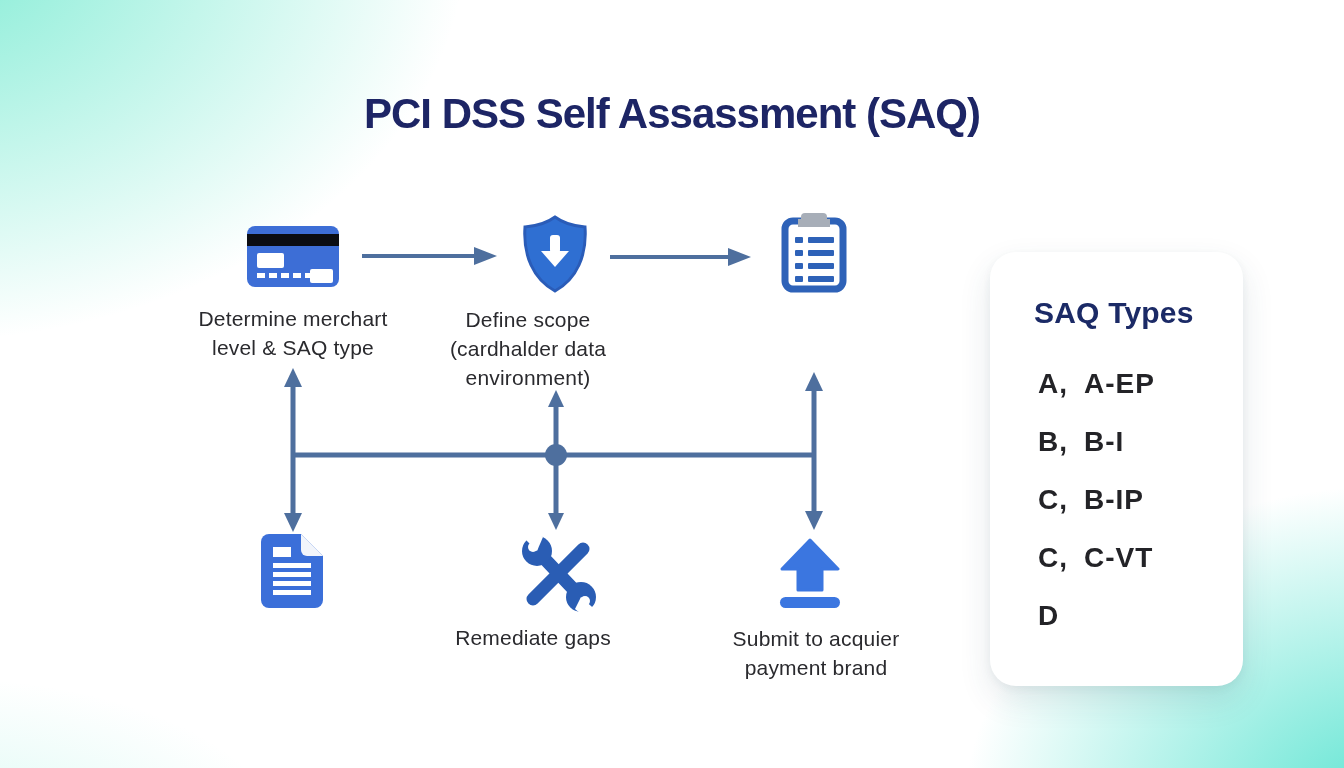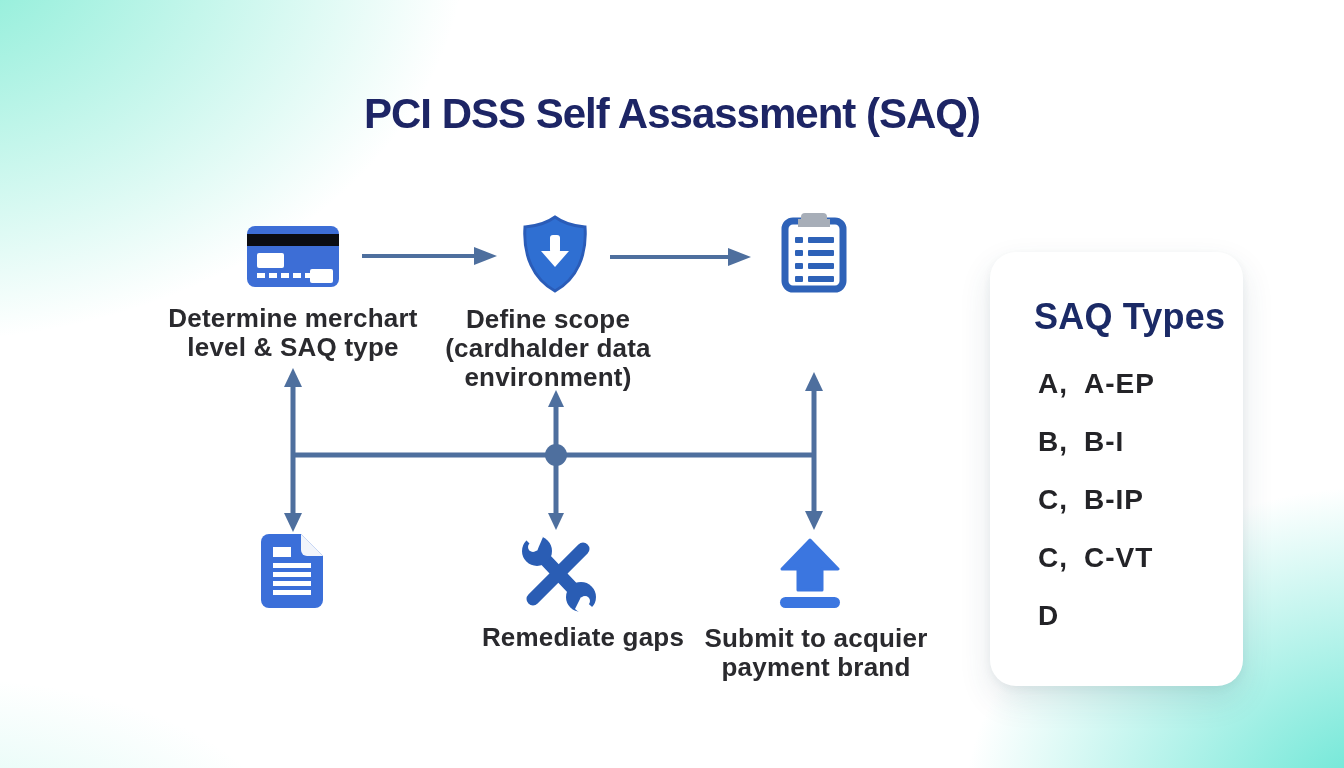--- a/index.html
+++ b/index.html
@@ -18,33 +18,33 @@
   .title{
     position:absolute;left:0;right:0;top:90px;
     text-align:center;
     font-size:42px;font-weight:800;letter-spacing:-1px;
     color:#1d2565;
   }
   .step{position:absolute;}
   .step-label{
     position:absolute;width:340px;transform:translateX(-50%);
     text-align:center;color:#2a2a2e;
-    font-size:26px;font-weight:700;line-height:29px;letter-spacing:0.2px;
+    font-size:21px;font-weight:400;line-height:29px;letter-spacing:0.2px;
   }
   .step-label span{display:block;}
   .icon{position:absolute;}
   .connectors{position:absolute;left:0;top:0;width:1344px;height:768px;pointer-events:none;}
   .saq-card{
     position:absolute;left:990px;top:252px;width:253px;height:434px;
     background:#ffffff;border-radius:26px;
     box-shadow:0 14px 32px rgba(40,70,90,0.12), 0 3px 8px rgba(40,70,90,0.06);
   }
   .saq-title{
     position:absolute;left:44px;top:44px;
-    font-size:36px;font-weight:800;color:#1b2a66;letter-spacing:0.2px;
+    font-size:30px;font-weight:800;color:#1b2a66;letter-spacing:0.2px;
   }
   .saq-list{position:absolute;left:48px;top:115px;}
   .saq-item{
     display:flex;gap:16px;
     height:34px;margin-bottom:24px;
     font-size:28px;font-weight:600;color:#232327;letter-spacing:1px;
     line-height:34px;
   }
 </style>
 </head>
@@ -98,21 +98,21 @@
       <span>level &amp; SAQ type</span>
     </div>
   </div>
 
   <div class="step">
     <svg class="icon" style="left:517px;top:215px" width="76" height="78" viewBox="0 0 76 78">
       <path d="M38 2 C46 8 56 11 68 12 C70 40 60 64 38 76 C16 64 6 40 8 12 C20 11 30 8 38 2 Z" fill="#2f6fd2" stroke="#2a5cb8" stroke-width="3"></path>
       <rect x="33" y="20" width="10" height="18" rx="3" fill="#ffffff"></rect>
       <path d="M24 36 L52 36 L38 52 Z" fill="#ffffff"></path>
     </svg>
-    <div class="step-label" style="left:548px;top:305px">
+    <div class="step-label" style="left:528px;top:305px">
       <span>Define scope</span>
       <span>(cardhalder data</span>
       <span>environment)</span>
     </div>
   </div>
 
   <div class="step">
     <svg class="icon" style="left:781px;top:211px" width="66" height="82" viewBox="0 0 66 82">
       <rect x="4" y="10" width="58" height="68" rx="8" fill="#ffffff" stroke="#2e62b8" stroke-width="7"></rect>
       <rect x="20" y="2" width="26" height="12" rx="4" fill="#a7aeb8"></rect>
@@ -158,21 +158,21 @@
         <circle cx="24" cy="24" r="15"></circle>
         <circle cx="68" cy="70" r="15"></circle>
       </g>
       <g fill="#ffffff">
         <path d="M24 24 L6 6 L18 2 L30 10 Z"></path>
         <path d="M68 70 L88 88 L74 92 L62 82 Z"></path>
         <circle cx="20" cy="20" r="5"></circle>
         <circle cx="72" cy="74" r="5"></circle>
       </g>
     </svg>
-    <div class="step-label" style="left:583px;top:623px">
+    <div class="step-label" style="left:533px;top:623px">
       <span>Remediate gaps</span>
     </div>
   </div>
 
   <div class="step">
     <svg class="icon" style="left:775px;top:538px" width="70" height="72" viewBox="0 0 70 72">
       <path d="M35 2 L63 31 L47 31 L47 52 L23 52 L23 31 L7 31 Z" fill="#3b76e0" stroke="#3b76e0" stroke-width="3" stroke-linejoin="round"></path>
       <rect x="5" y="59" width="60" height="11" rx="5.5" fill="#3b76e0"></rect>
     </svg>
     <div class="step-label" style="left:816px;top:624px">

